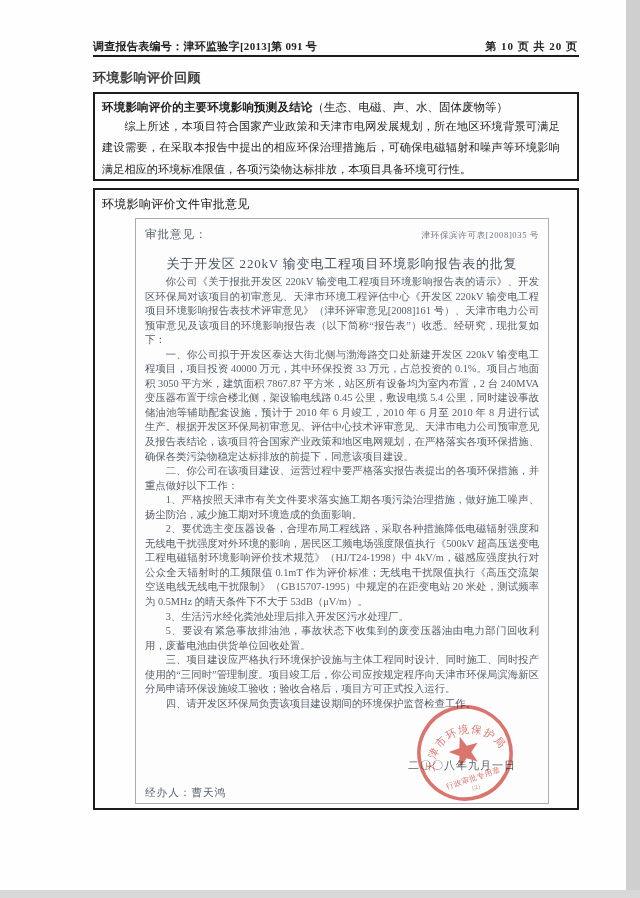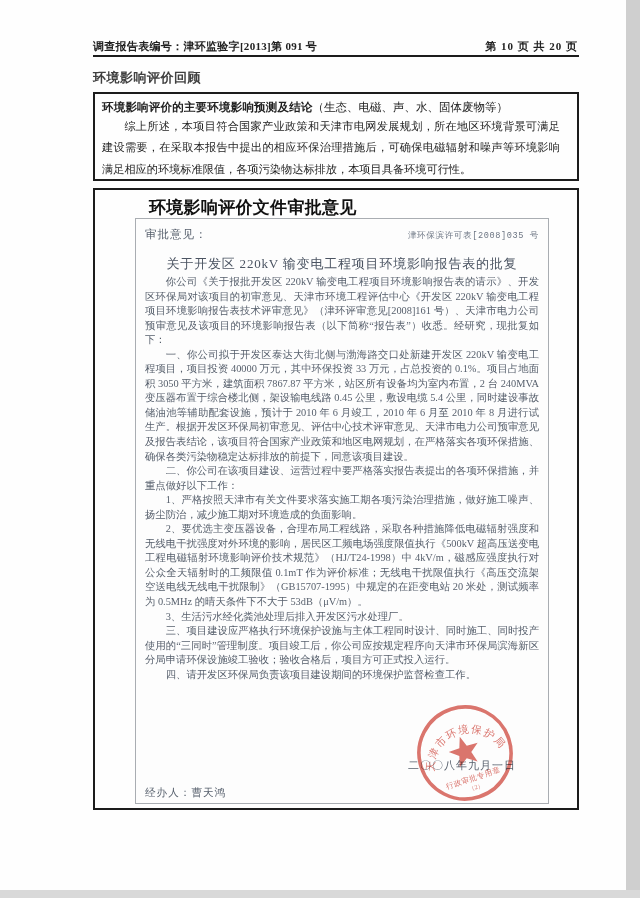--- a/index.html
+++ b/index.html
@@ -27,29 +27,29 @@
   }
   .box1-title { font-size:11.5px; line-height:17px; }
   .box1-title b { letter-spacing:.2px; }
   .box1 p { font-size:11.2px; line-height:21.3px; text-align:justify; text-indent:2em; color:#1f1f1f; }
 
   
   .box2 {
     position:absolute; left:93px; top:188px; width:486px; height:622px;
     border:2px solid #1c1c1c; color:#222;
   }
-  .box2-heading { position:absolute; left:7px; top:6px; font-size:17px; font-weight:bold; color:#111; letter-spacing:.3px;margin-left:47px; }
+  .box2-heading { position:absolute; left:7px; top:6px; font-size:12px; font-weight:normal; color:#111; letter-spacing:.3px; }
 
   
   .letter {
     position:absolute; left:40px; top:28px; width:414px; height:586px;
     border:1px solid #a9adb2; background:#fdfdfd;
     padding:8px 9px 0 9px; color:#565f6c;
   }
-  .letter-toprow { display:flex; justify-content:space-between; align-items:baseline;font-family:Liberation Mono, monospace; }
+  .letter-toprow { display:flex; justify-content:space-between; align-items:baseline; }
   .letter-label { font-size:11.5px; letter-spacing:1px; }
   .letter-docno { font-size:8.6px; letter-spacing:.6px; color:#6b7482; }
   .letter-title { margin-top:13px; text-align:center; font-size:13px; font-weight:400; letter-spacing:.8px; color:#4b5462; }
   .letter-salutation { margin-top:5px; font-size:10.6px; }
   .letter-body { margin-top:2px; }
   .letter-body p { font-size:10.35px; line-height:14.55px; text-align:justify; text-indent:2em; color:#565f6c; }
   .letter-date { position:absolute; right:32px; top:539px; font-size:11px; letter-spacing:1px; color:#565f6c; }
   .letter-handler { position:absolute; left:9px; top:567px; font-size:10.6px; letter-spacing:1px; color:#565f6c; }
 
   
@@ -86,20 +86,21 @@
       </div>
       <div class="letter-title">关于开发区 220kV 输变电工程项目环境影响报告表的批复</div>
 
       <div class="letter-body">
         <p>你公司《关于报批开发区 220kV 输变电工程项目环境影响报告表的请示》、开发区环保局对该项目的初审意见、天津市环境工程评估中心《开发区 220kV 输变电工程项目环境影响报告表技术评审意见》（津环评审意见[2008]161 号）、天津市电力公司预审意见及该项目的环境影响报告表（以下简称“报告表”）收悉。经研究，现批复如下：</p>
         <p>一、你公司拟于开发区泰达大街北侧与渤海路交口处新建开发区 220kV 输变电工程项目，项目投资 40000 万元，其中环保投资 33 万元，占总投资的 0.1%。项目占地面积 3050 平方米，建筑面积 7867.87 平方米，站区所有设备均为室内布置，2 台 240MVA 变压器布置于综合楼北侧，架设输电线路 0.45 公里，敷设电缆 5.4 公里，同时建设事故储油池等辅助配套设施，预计于 2010 年 6 月竣工，2010 年 6 月至 2010 年 8 月进行试生产。根据开发区环保局初审意见、评估中心技术评审意见、天津市电力公司预审意见及报告表结论，该项目符合国家产业政策和地区电网规划，在严格落实各项环保措施、确保各类污染物稳定达标排放的前提下，同意该项目建设。</p>
         <p>二、你公司在该项目建设、运营过程中要严格落实报告表提出的各项环保措施，并重点做好以下工作：</p>
         <p>1、严格按照天津市有关文件要求落实施工期各项污染治理措施，做好施工噪声、扬尘防治，减少施工期对环境造成的负面影响。</p>
         <p>2、要优选主变压器设备，合理布局工程线路，采取各种措施降低电磁辐射强度和无线电干扰强度对外环境的影响，居民区工频电场强度限值执行《500kV 超高压送变电工程电磁辐射环境影响评价技术规范》（HJ/T24-1998）中 4kV/m，磁感应强度执行对公众全天辐射时的工频限值 0.1mT 作为评价标准；无线电干扰限值执行《高压交流架空送电线无线电干扰限制》（GB15707-1995）中规定的在距变电站 20 米处，测试频率为 0.5MHz 的晴天条件下不大于 53dB（μV/m）。</p>
         <p>3、生活污水经化粪池处理后排入开发区污水处理厂。</p>
+        <p>5、要设有紧急事故排油池，事故状态下收集到的废变压器油由电力部门回收利用，废蓄电池由供货单位回收处置。</p>
         <p>三、项目建设应严格执行环境保护设施与主体工程同时设计、同时施工、同时投产使用的“三同时”管理制度。项目竣工后，你公司应按规定程序向天津市环保局滨海新区分局申请环保设施竣工验收；验收合格后，项目方可正式投入运行。</p>
         <p>四、请开发区环保局负责该项目建设期间的环境保护监督检查工作。</p>
       </div>
 
       <div class="letter-date">二〇〇八年九月一日</div>
       <div class="letter-handler">经办人：曹天鸿</div>
 
       <svg class="seal" viewBox="0 0 100 100">
         <circle cx="50" cy="50" r="46" fill="none" stroke="#d4574e" stroke-width="3.6"></circle>
         <polygon points="50,33 53.9,43.7 65.2,44.1 56.3,51.0 59.4,61.9 50,55.6 40.6,61.9 43.7,51.0 34.8,44.1 46.1,43.7" fill="#d4574e"></polygon>

